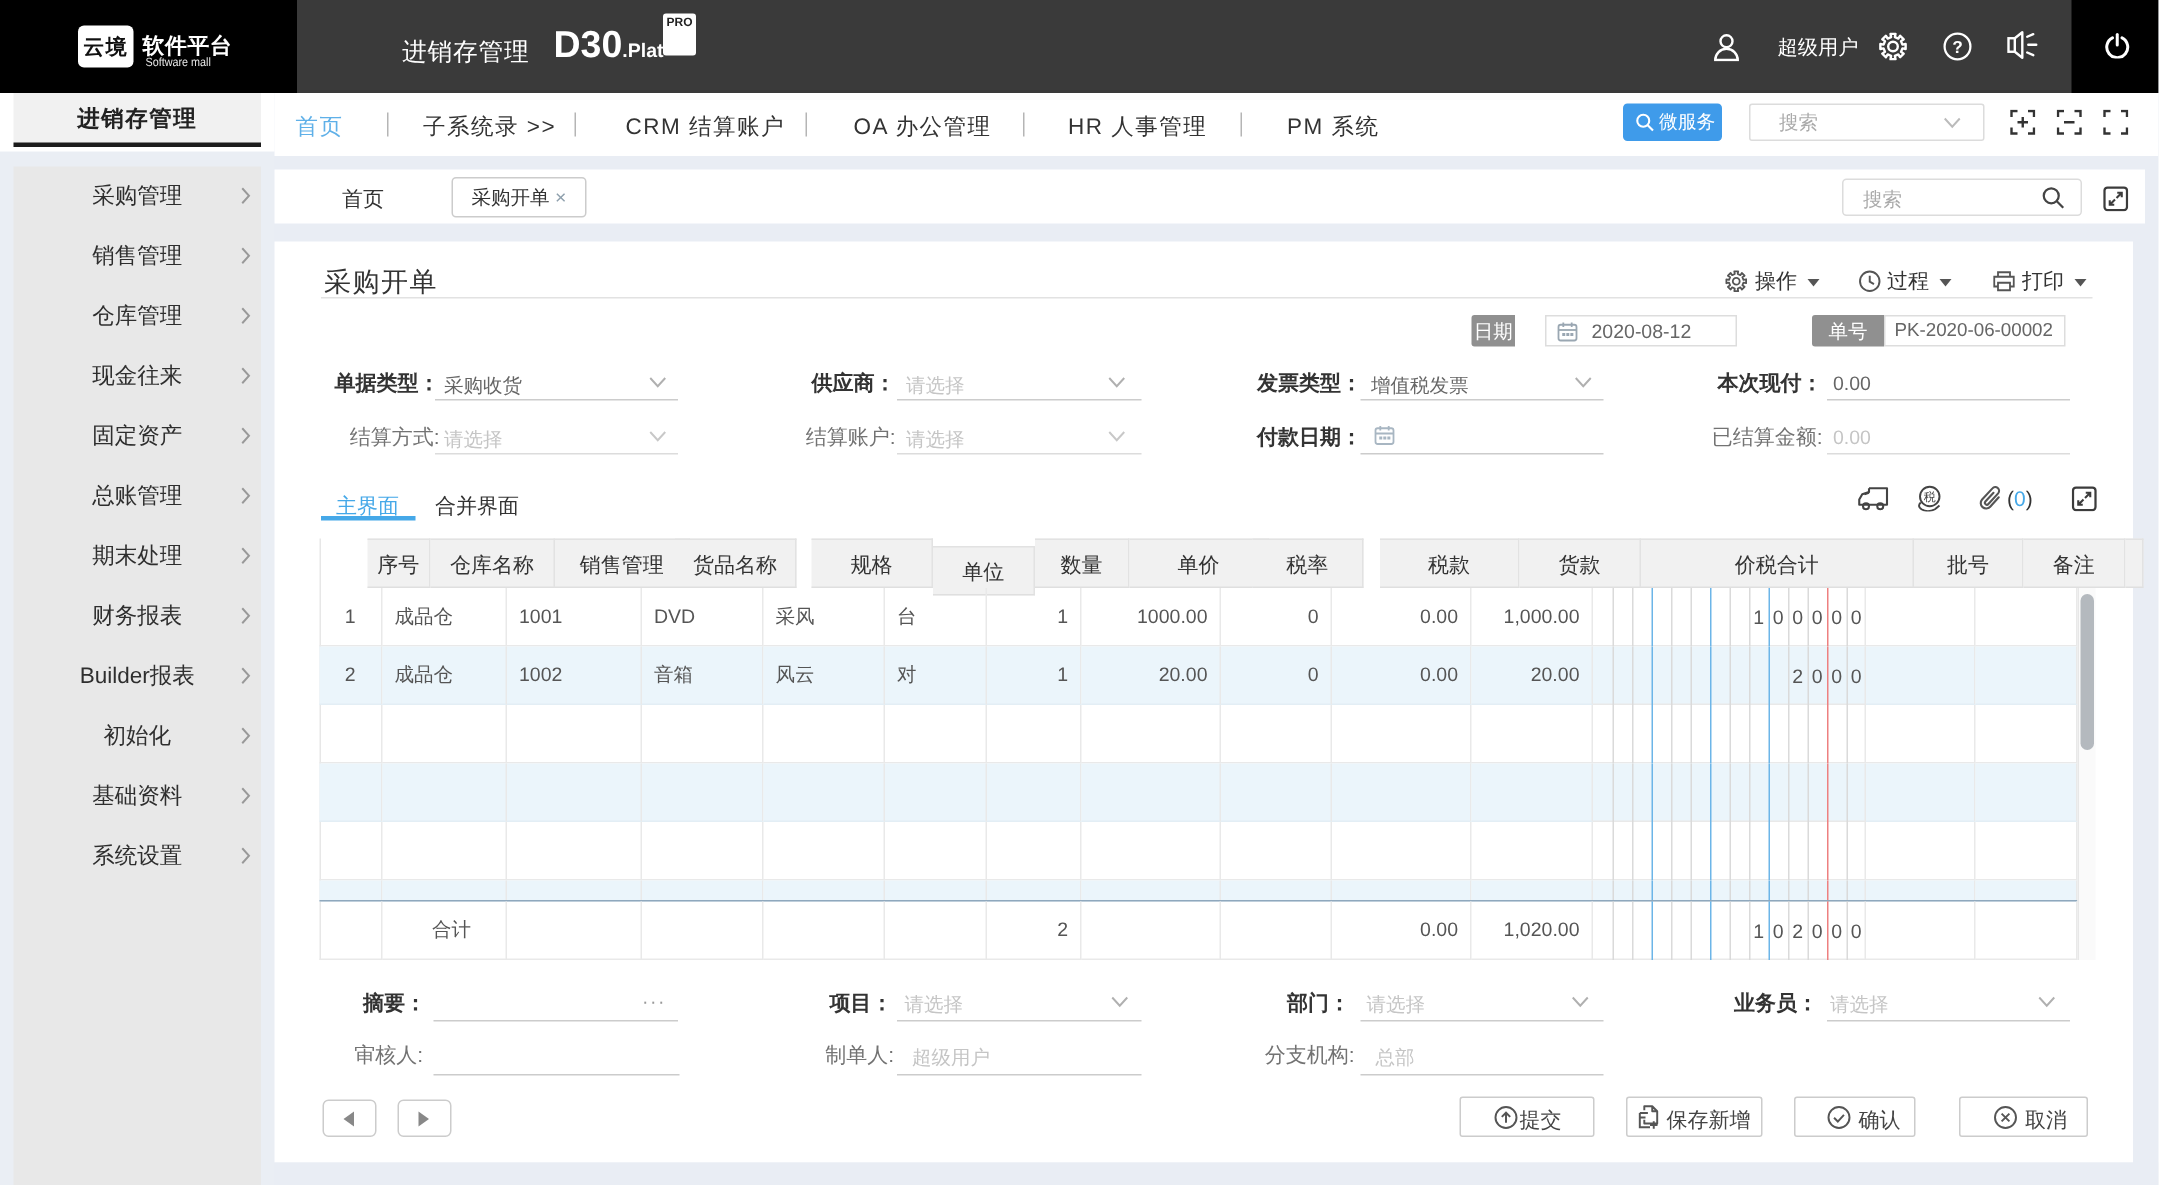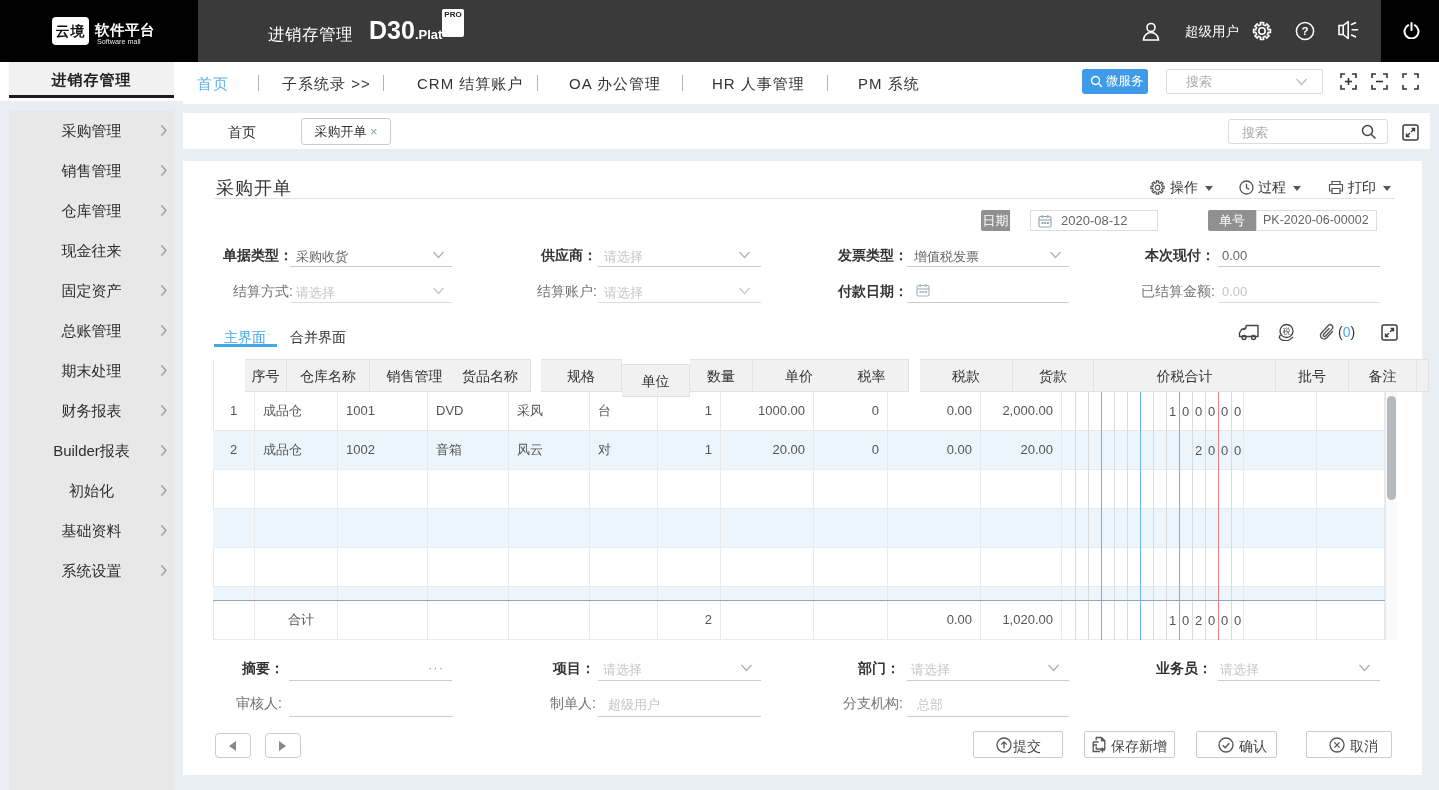--- a/index.html
+++ b/index.html
@@ -334,21 +334,21 @@
 <div class="td" style="left:213px;top:392px;width:42px;height:39px;line-height:38px;text-align:center;">1</div>
 <div class="td" style="left:255px;top:392px;width:83px;height:39px;line-height:38px;padding-left:8px;">成品仓</div>
 <div class="td" style="left:338px;top:392px;width:90px;height:39px;line-height:38px;padding-left:8px;">1001</div>
 <div class="td" style="left:428px;top:392px;width:81px;height:39px;line-height:38px;padding-left:8px;">DVD</div>
 <div class="td" style="left:509px;top:392px;width:81px;height:39px;line-height:38px;padding-left:8px;">采风</div>
 <div class="td" style="left:590px;top:392px;width:68px;height:39px;line-height:38px;padding-left:8px;">台</div>
 <div class="td r" style="left:658px;top:392px;width:63px;height:39px;line-height:38px;">1</div>
 <div class="td r" style="left:721px;top:392px;width:93px;height:39px;line-height:38px;">1000.00</div>
 <div class="td r" style="left:814px;top:392px;width:74px;height:39px;line-height:38px;">0</div>
 <div class="td r" style="left:888px;top:392px;width:93px;height:39px;line-height:38px;">0.00</div>
-<div class="td r" style="left:981px;top:392px;width:81px;height:39px;line-height:38px;">2,000.00</div>
+<div class="td r" style="left:981px;top:392px;width:81px;height:39px;line-height:38px;">1,000.00</div>
 <div class="td" style="left:1062px;top:392px;width:182px;height:39px;"></div>
 <div class="td" style="left:1244px;top:392px;width:73px;height:39px;line-height:38px;padding-left:8px;"></div>
 <div class="td" style="left:1317px;top:392px;width:68px;height:39px;line-height:38px;padding-left:8px;"></div>
 <div class="lv" style="left:1075px;top:392px;height:39px;background:#dadada"></div>
 <div class="lv" style="left:1088px;top:392px;height:39px;background:#dadada"></div>
 <div class="lv" style="left:1101px;top:392px;height:39px;background:#6cb5e8"></div>
 <div class="lv" style="left:1114px;top:392px;height:39px;background:#dadada"></div>
 <div class="lv" style="left:1127px;top:392px;height:39px;background:#dadada"></div>
 <div class="lv" style="left:1140px;top:392px;height:39px;background:#6cb5e8"></div>
 <div class="lv" style="left:1153px;top:392px;height:39px;background:#dadada"></div>

